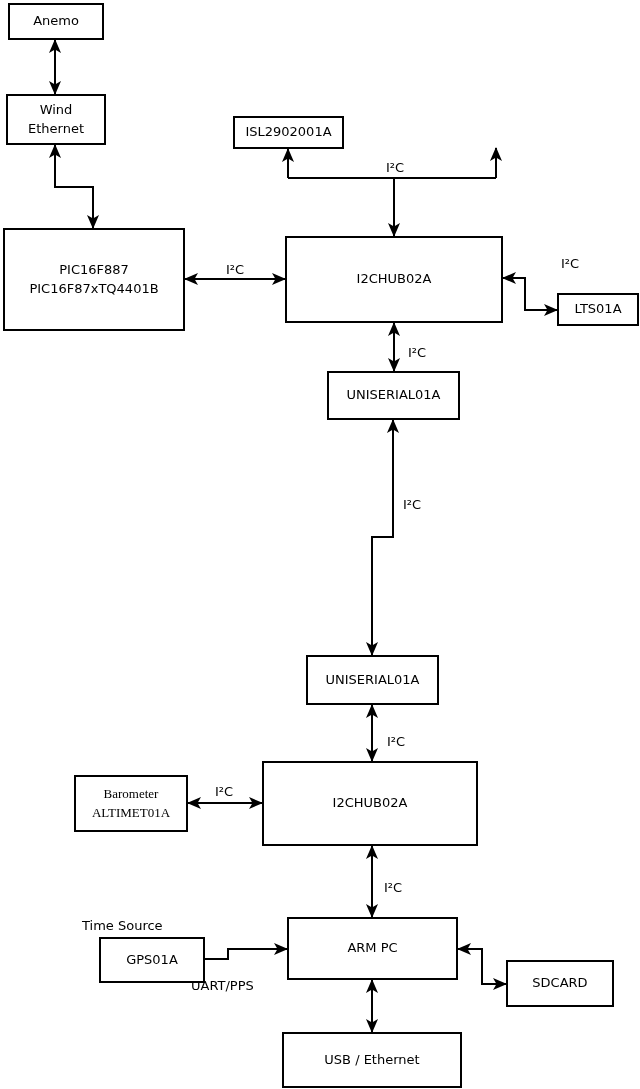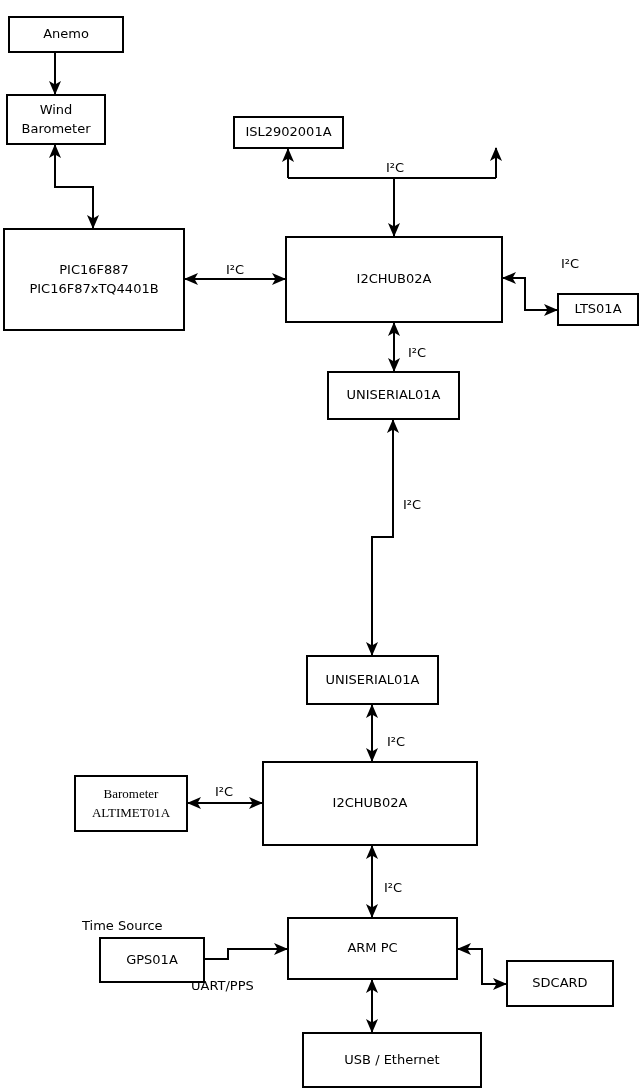--- a/index.html
+++ b/index.html
@@ -75,24 +75,24 @@
     <path class="conn" d="M394,323 L394,371" marker-start="url(#ah-start)" marker-end="url(#ah-end)"></path>
     <path class="conn" d="M393,420 L393,537 L372,537 L372,655" marker-start="url(#ah-start)" marker-end="url(#ah-end)"></path>
     <path class="conn" d="M372,705 L372,761" marker-start="url(#ah-start)" marker-end="url(#ah-end)"></path>
     <path class="conn" d="M188,803 L262,803" marker-start="url(#ah-start)" marker-end="url(#ah-end)"></path>
     <path class="conn" d="M372,846 L372,917" marker-start="url(#ah-start)" marker-end="url(#ah-end)"></path>
     <path class="conn" d="M173,959 L228,959 L228,949 L287,949" marker-end="url(#ah-end)"></path>
     <path class="conn" d="M458,949 L482,949 L482,984 L506,984" marker-start="url(#ah-start)" marker-end="url(#ah-end)"></path>
     <path class="conn" d="M372,980 L372,1032" marker-start="url(#ah-start)" marker-end="url(#ah-end)"></path>
   </svg>
 
-  <div class="node" style="left:8px; top:16px; width:116px; height:37px;">Anemo</div>
+  <div class="node" style="left:8px; top:3px; width:96px; height:37px;">Anemo</div>
 
   <div class="node" style="left:6px; top:94px; width:100px; height:51px;">Wind
-Barometer</div>
+Ethernet</div>
 
   <div class="node" style="left:3px; top:228px; width:182px; height:103px;">PIC16F887
 PIC16F87xTQ4401B</div>
 
   <div class="node" style="left:233px; top:116px; width:111px; height:33px;">ISL2902001A</div>
 
 
   <div class="node" style="left:285px; top:236px; width:218px; height:87px;">I2CHUB02A</div>
 
   <div class="node" style="left:557px; top:293px; width:82px; height:33px;">LTS01A</div>
@@ -105,21 +105,21 @@
 
   <div class="node" style="left:74px; top:775px; width:114px; height:57px;font-family:Liberation Serif, serif;">Barometer
 ALTIMET01A</div>
 
   <div class="node" style="left:67px; top:937px; width:106px; height:46px;margin-left:32px;">GPS01A</div>
 
   <div class="node" style="left:287px; top:917px; width:171px; height:63px;">ARM PC</div>
 
   <div class="node" style="left:506px; top:960px; width:108px; height:47px;">SDCARD</div>
 
-  <div class="node" style="left:282px; top:1032px; width:180px; height:56px;margin-left:20px;">USB / Ethernet</div>
+  <div class="node" style="left:282px; top:1032px; width:180px; height:56px;">USB / Ethernet</div>
 
   <div class="edge-label" style="left:386px; top:150px;">I²C</div>
 
   <div class="edge-label" style="left:226px; top:252px;">I²C</div>
 
   <div class="edge-label" style="left:561px; top:246px;">I²C</div>
 
   <div class="edge-label" style="left:408px; top:335px;">I²C</div>
 
   <div class="edge-label" style="left:403px; top:487px;">I²C</div>

